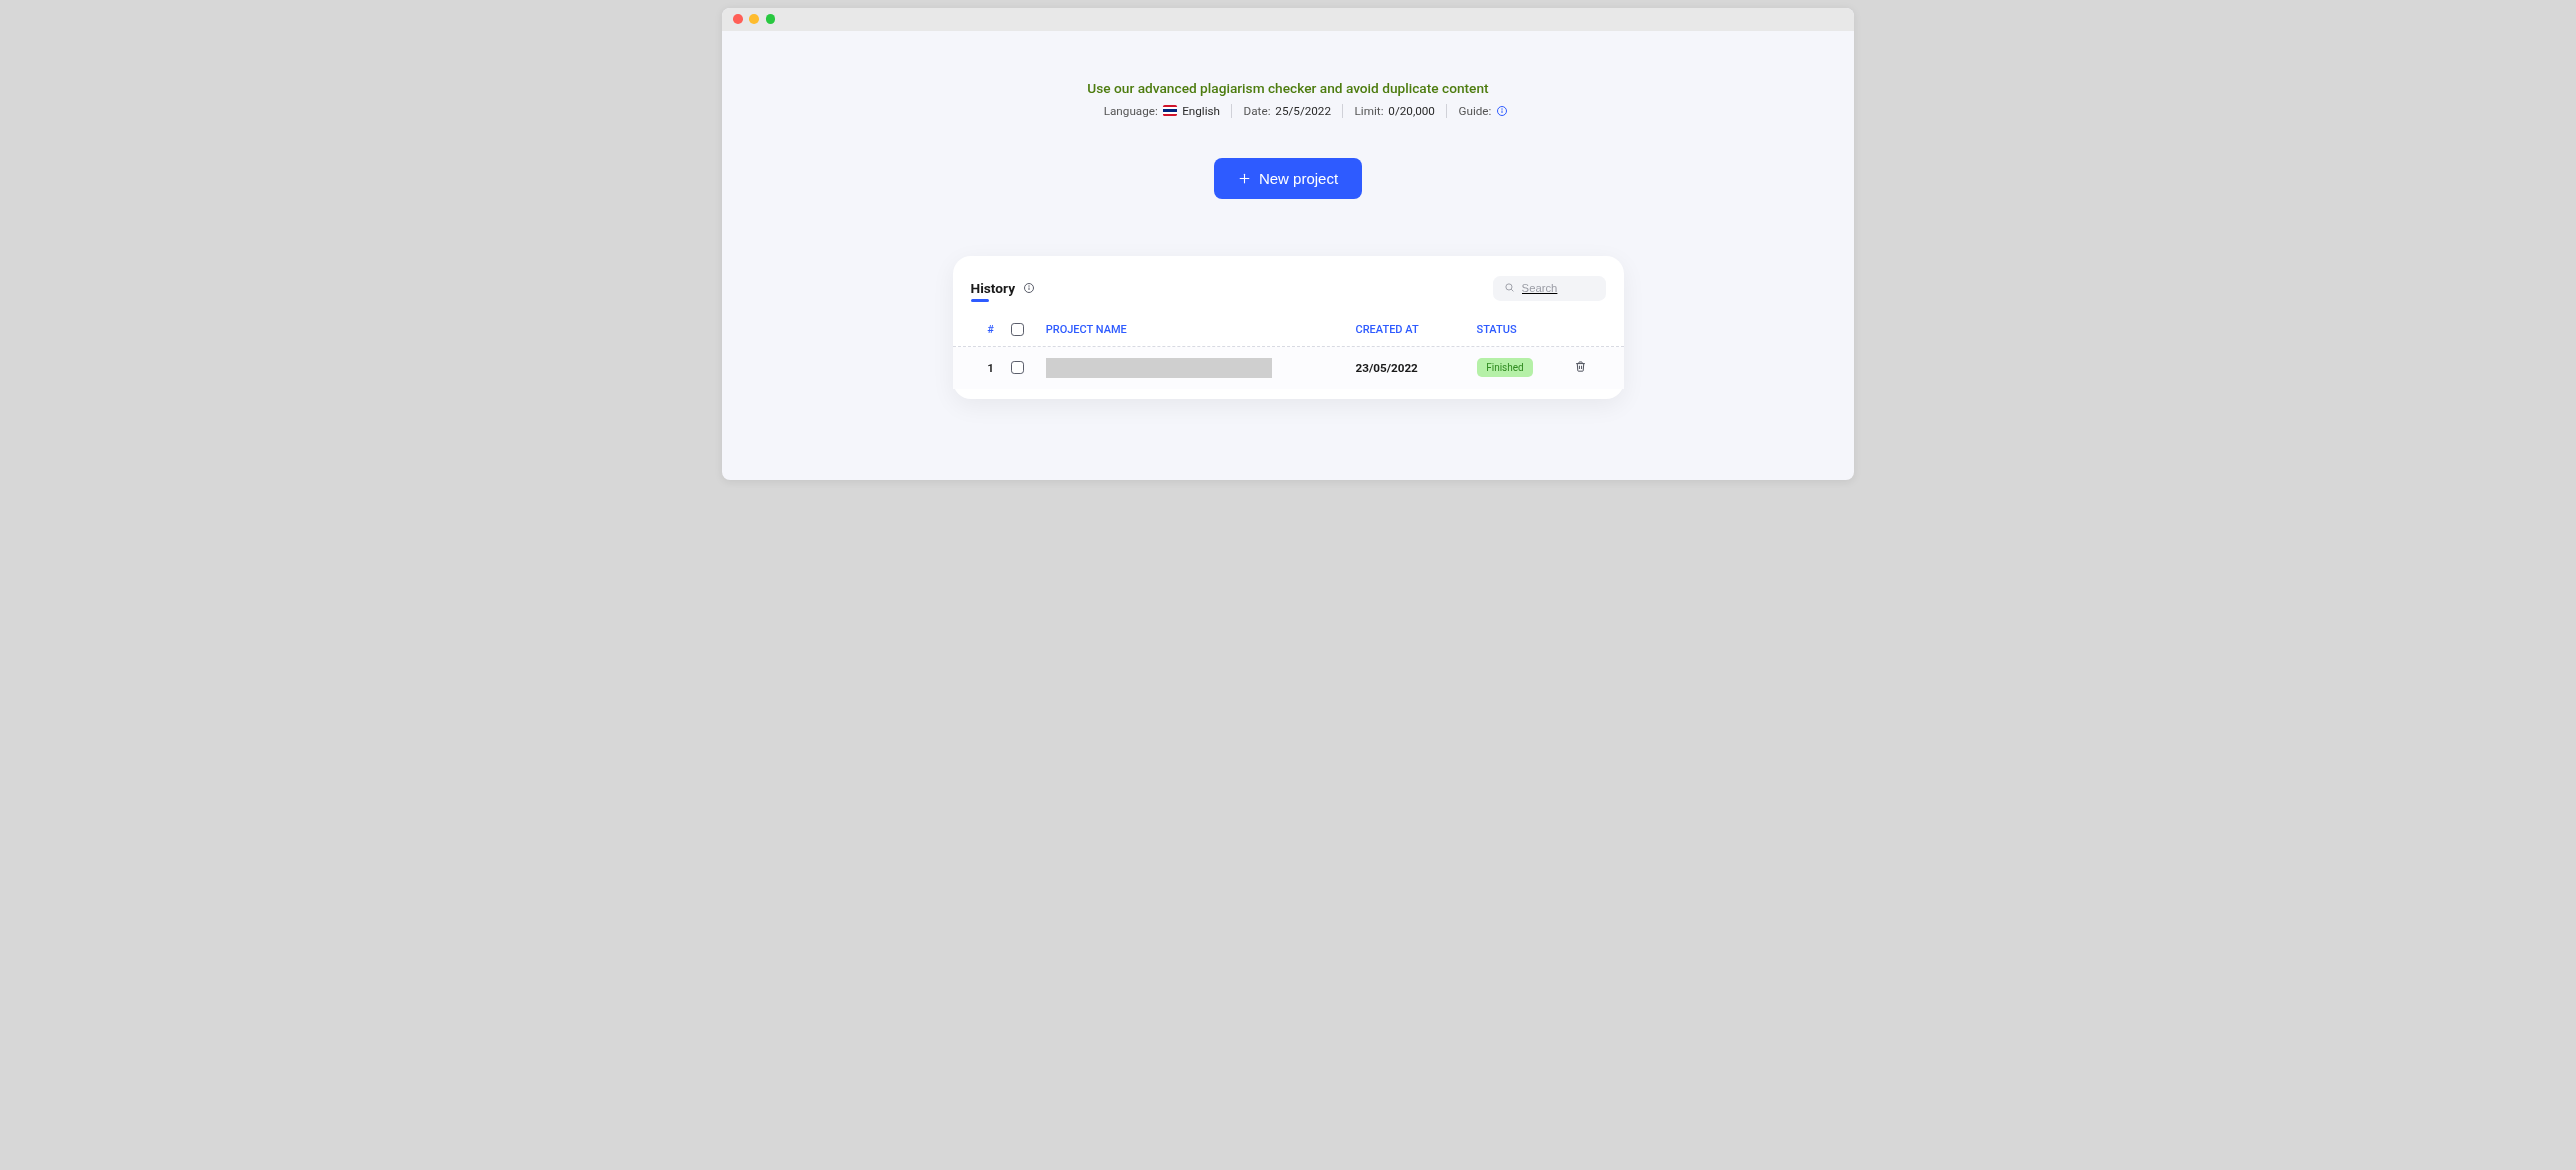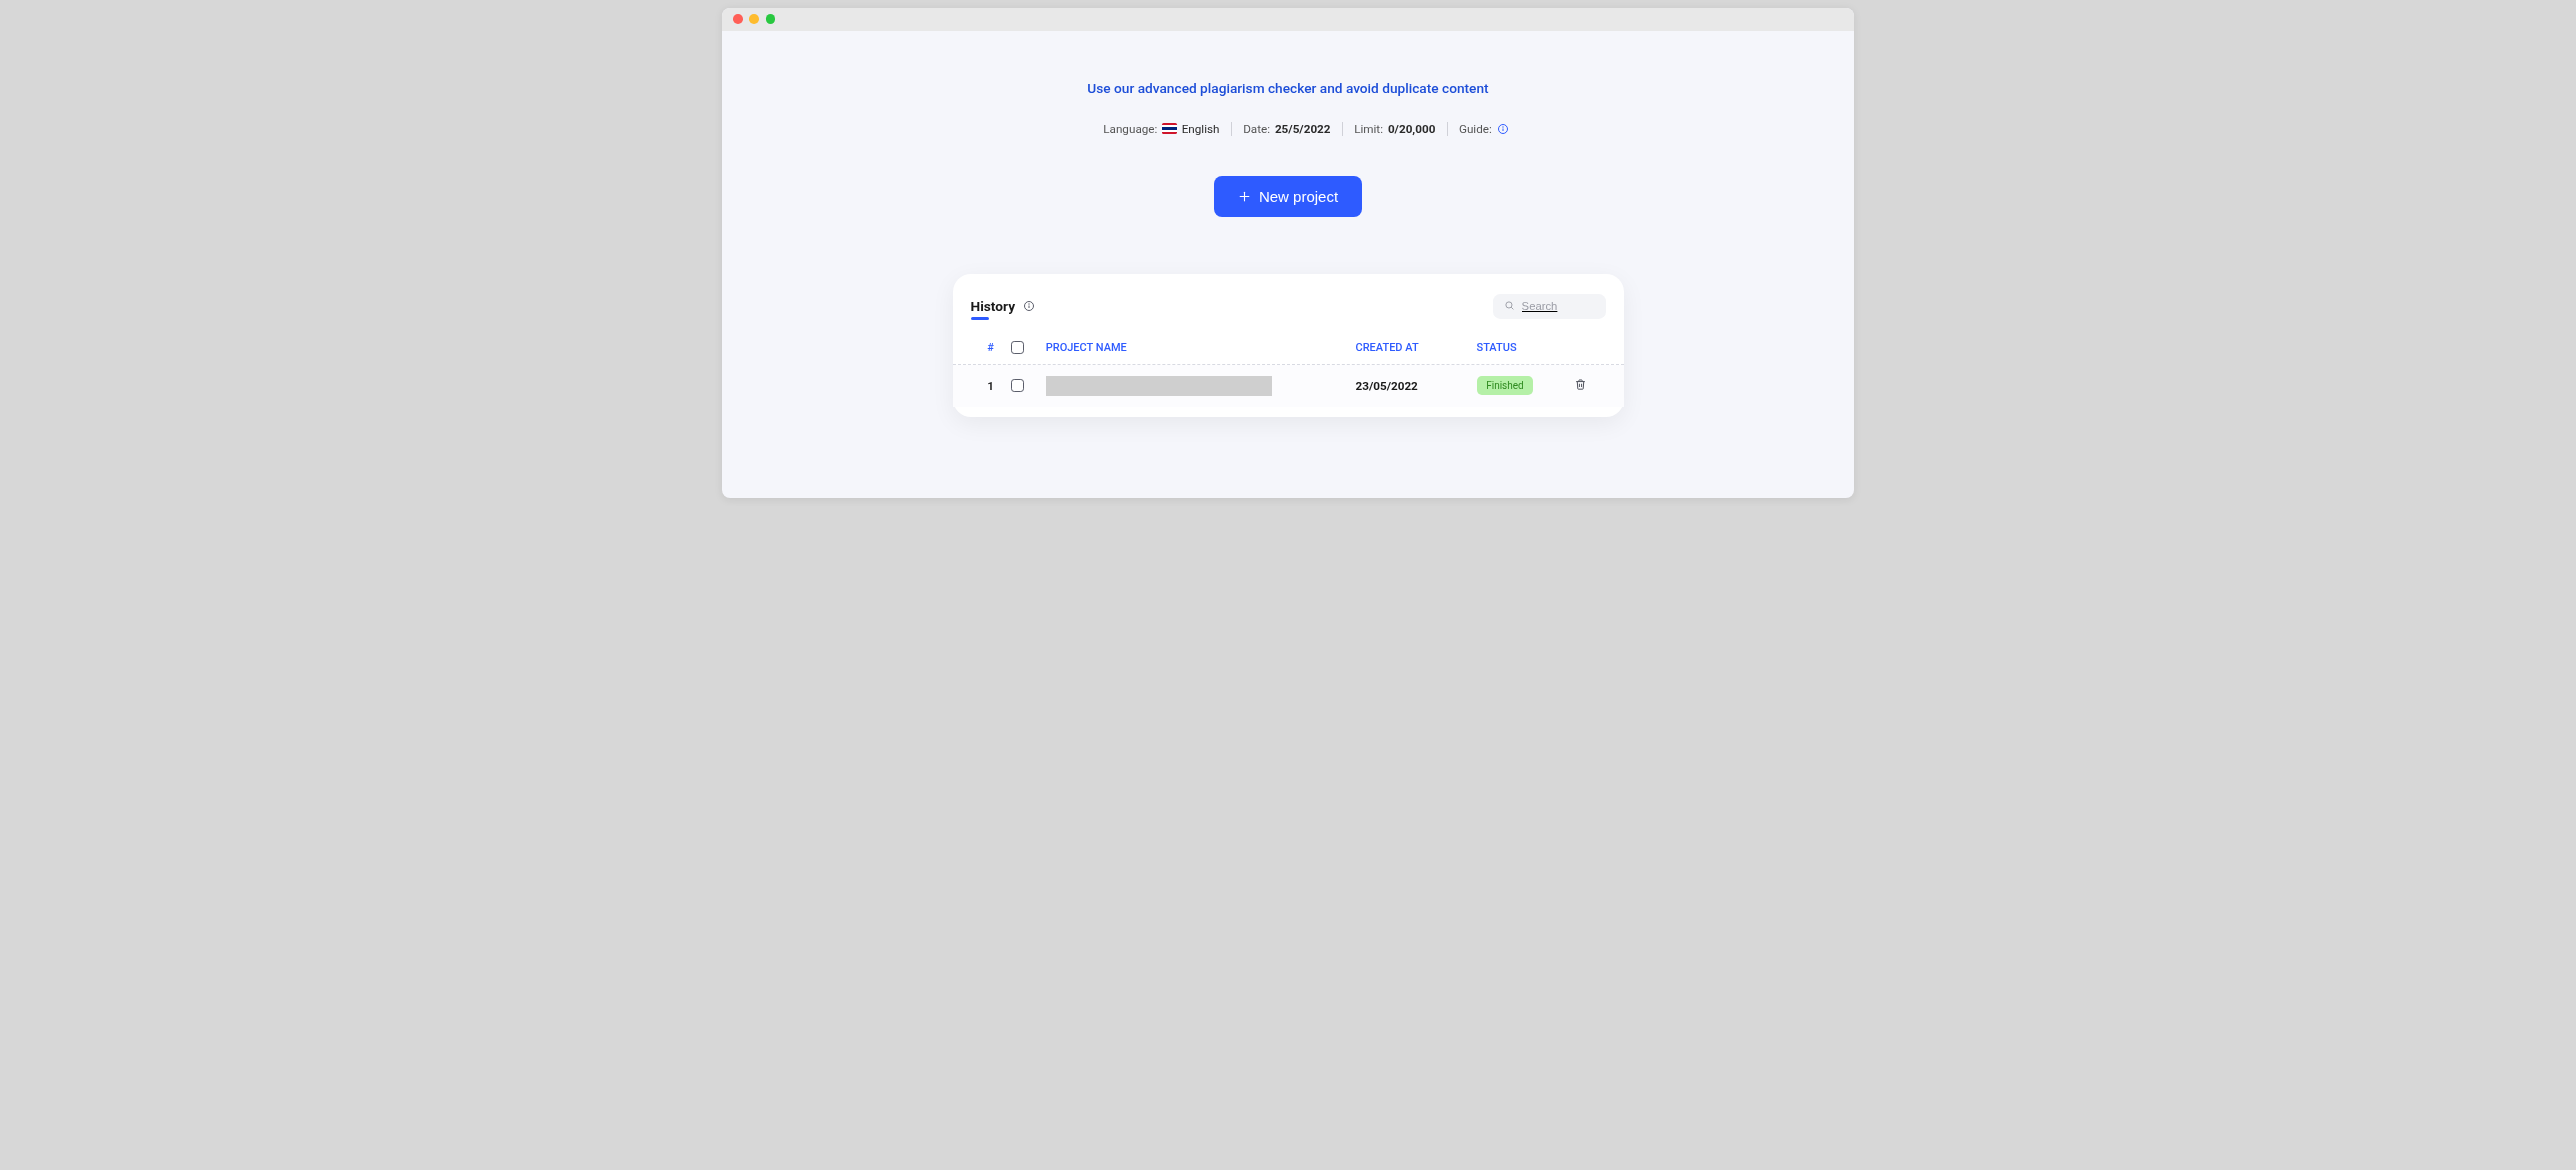--- a/index.html
+++ b/index.html
@@ -37,42 +37,42 @@
     margin-bottom: 40px;
   }
   .page-title {
     font-size: 34px;
     font-weight: 700;
     color: #1a1a1a;
     margin-bottom: 9.7px;
   }
   .page-subtitle {
     font-size: 13.7px;
-    color: #1d4ed8;
-    margin-bottom: 26px;
+    color: #4d7c0f;
+    margin-bottom: 8px;
     font-weight: 500;
   }
   .meta-row {
     display: flex;
     justify-content: center;
     align-items: center;
     font-size: 11.7px;
     color: #2a2a2a;
     margin-left: 36px;
   }
   .meta-item {
     padding: 0 11.3px;
     border-right: 0.8px solid #d0d1d8;
     display: flex;
     align-items: center;
     gap: 4.9px;
   }
   .meta-item:last-child { border-right: none; }
   .meta-label { color: #555; }
-  .meta-value { font-weight: 700; }
+  .meta-value { font-weight: 400; }
   .flag-icon {
     width: 14.6px; height: 10.5px;
     background: linear-gradient(to bottom, #cf142b 0%, #cf142b 20%, #fff 20%, #fff 40%, #00247d 40%, #00247d 60%, #fff 60%, #fff 80%, #cf142b 80%, #cf142b 100%);
     position: relative;
     display: inline-block;
     border-radius: 1.6px;
   }
   .info-icon-svg { width: 12px; height: 12px; }
   .new-project-btn {
     display: inline-flex;

